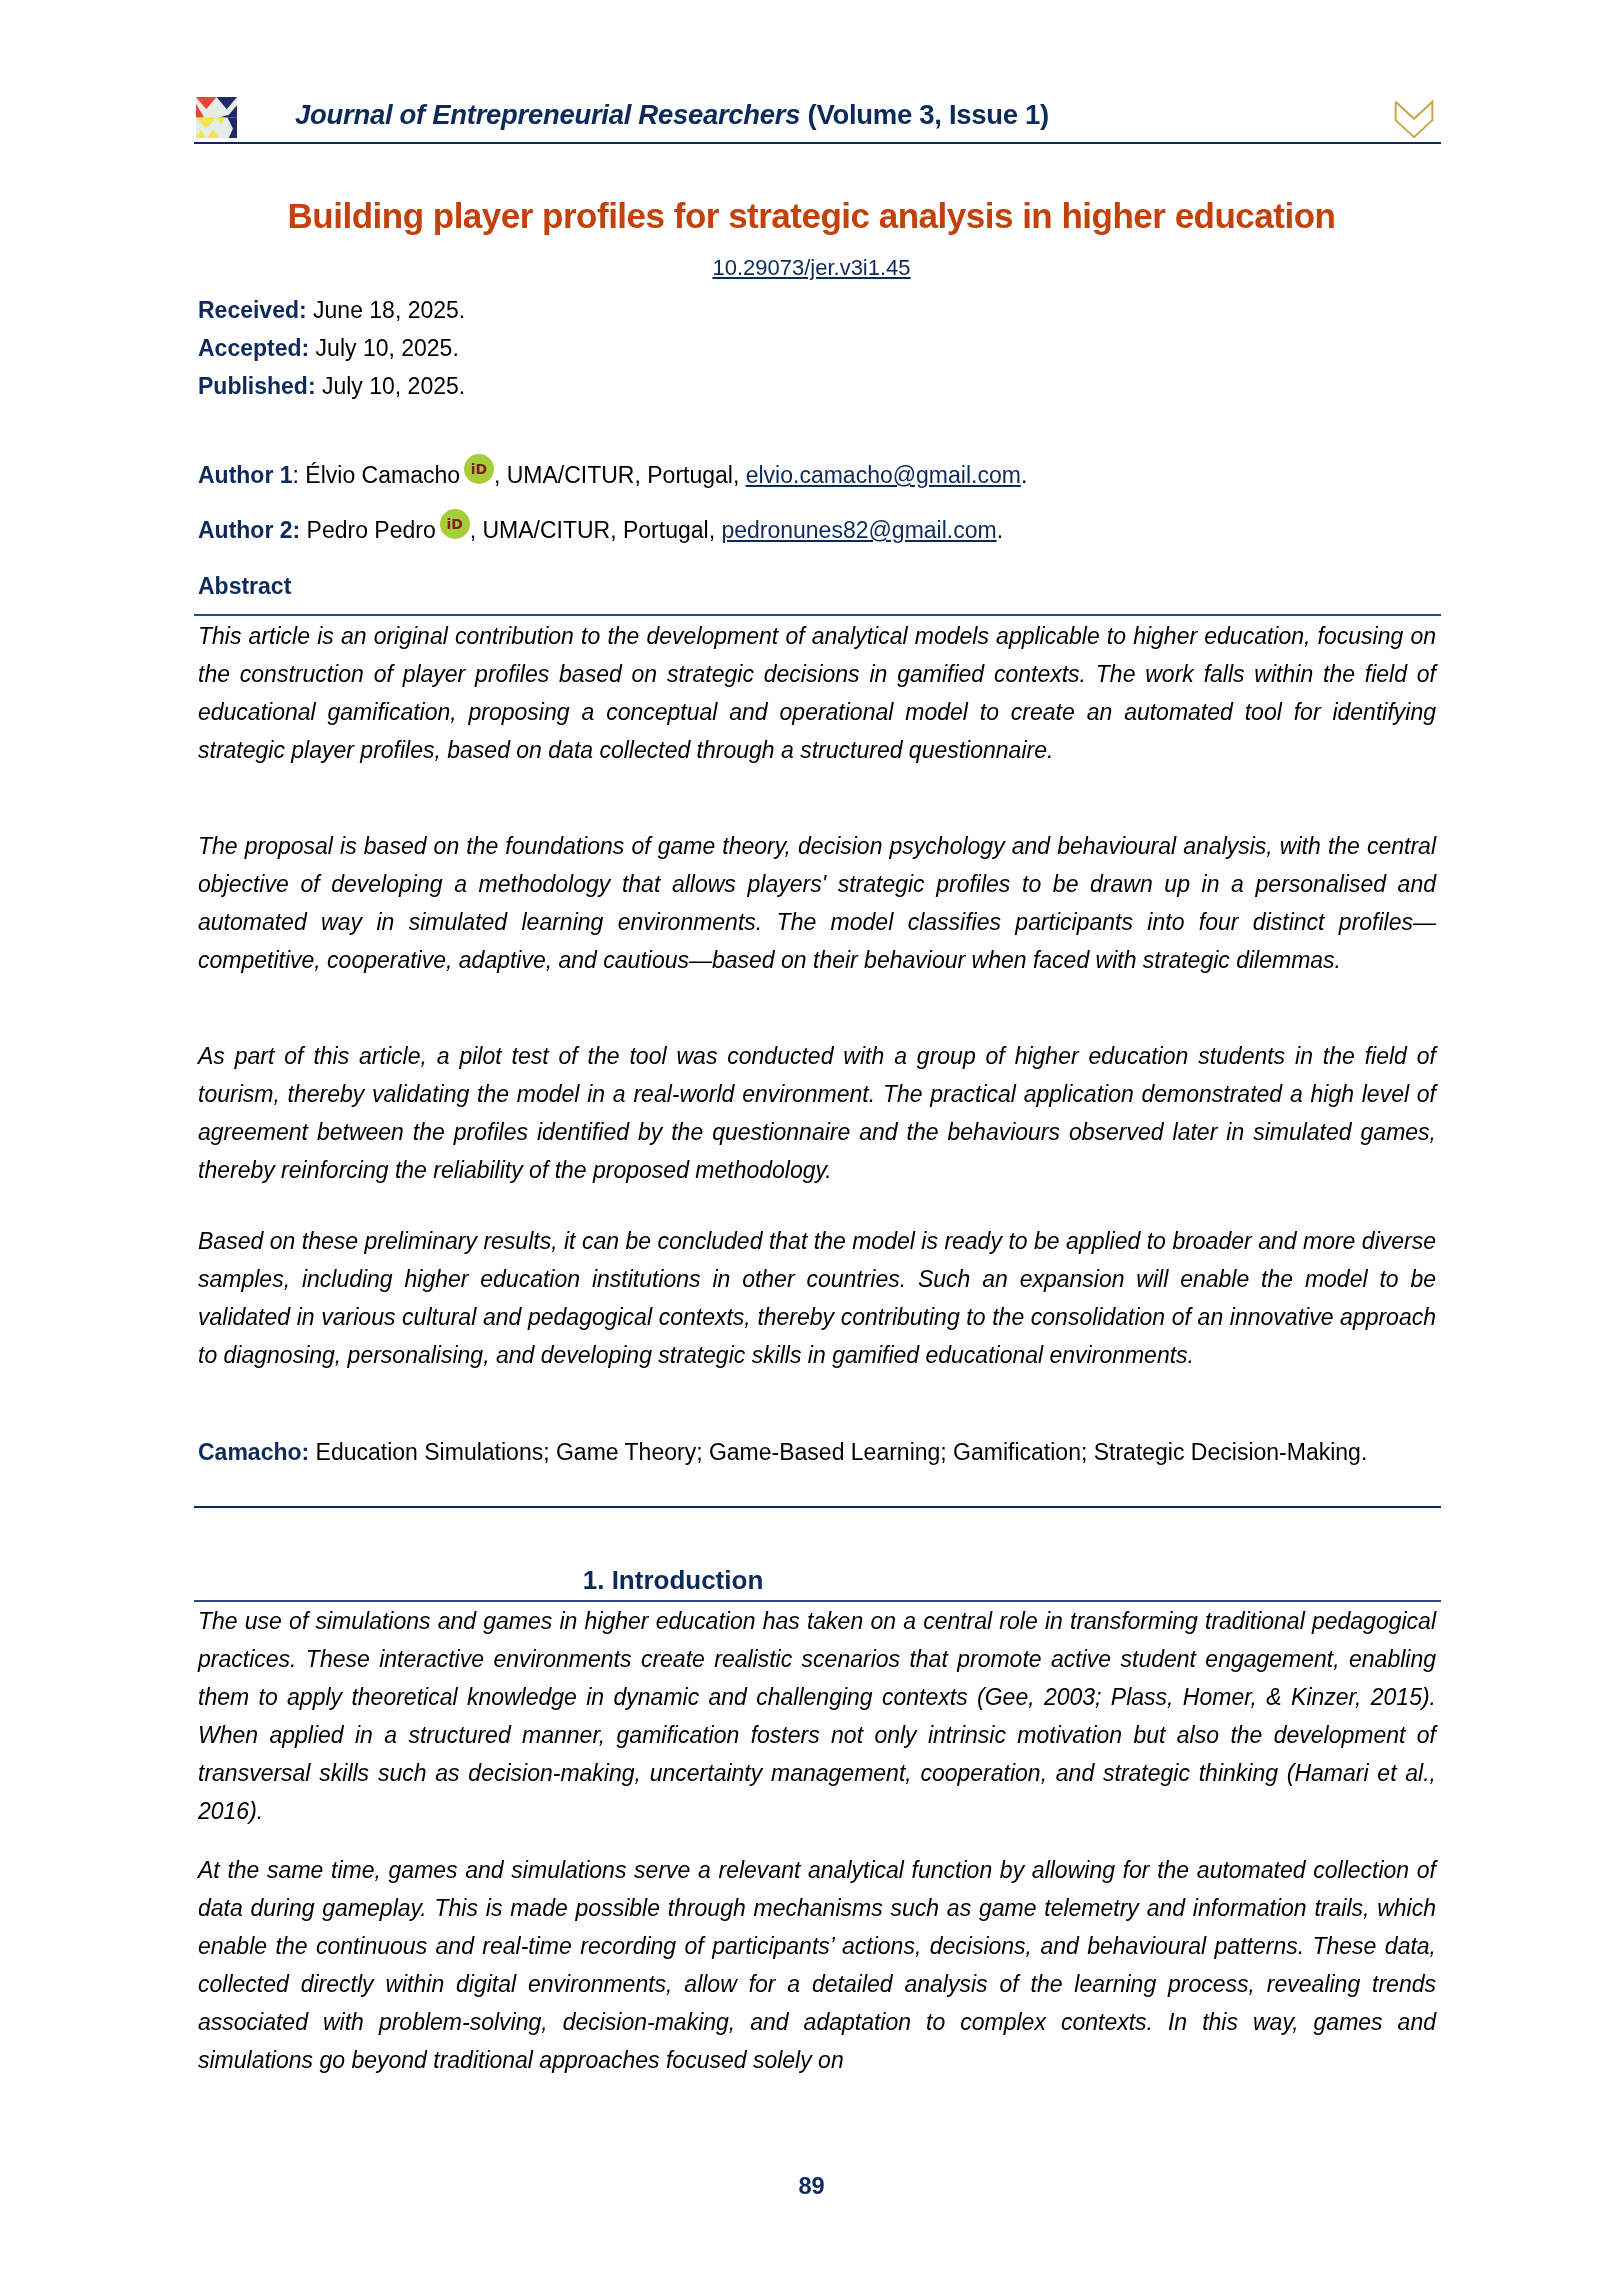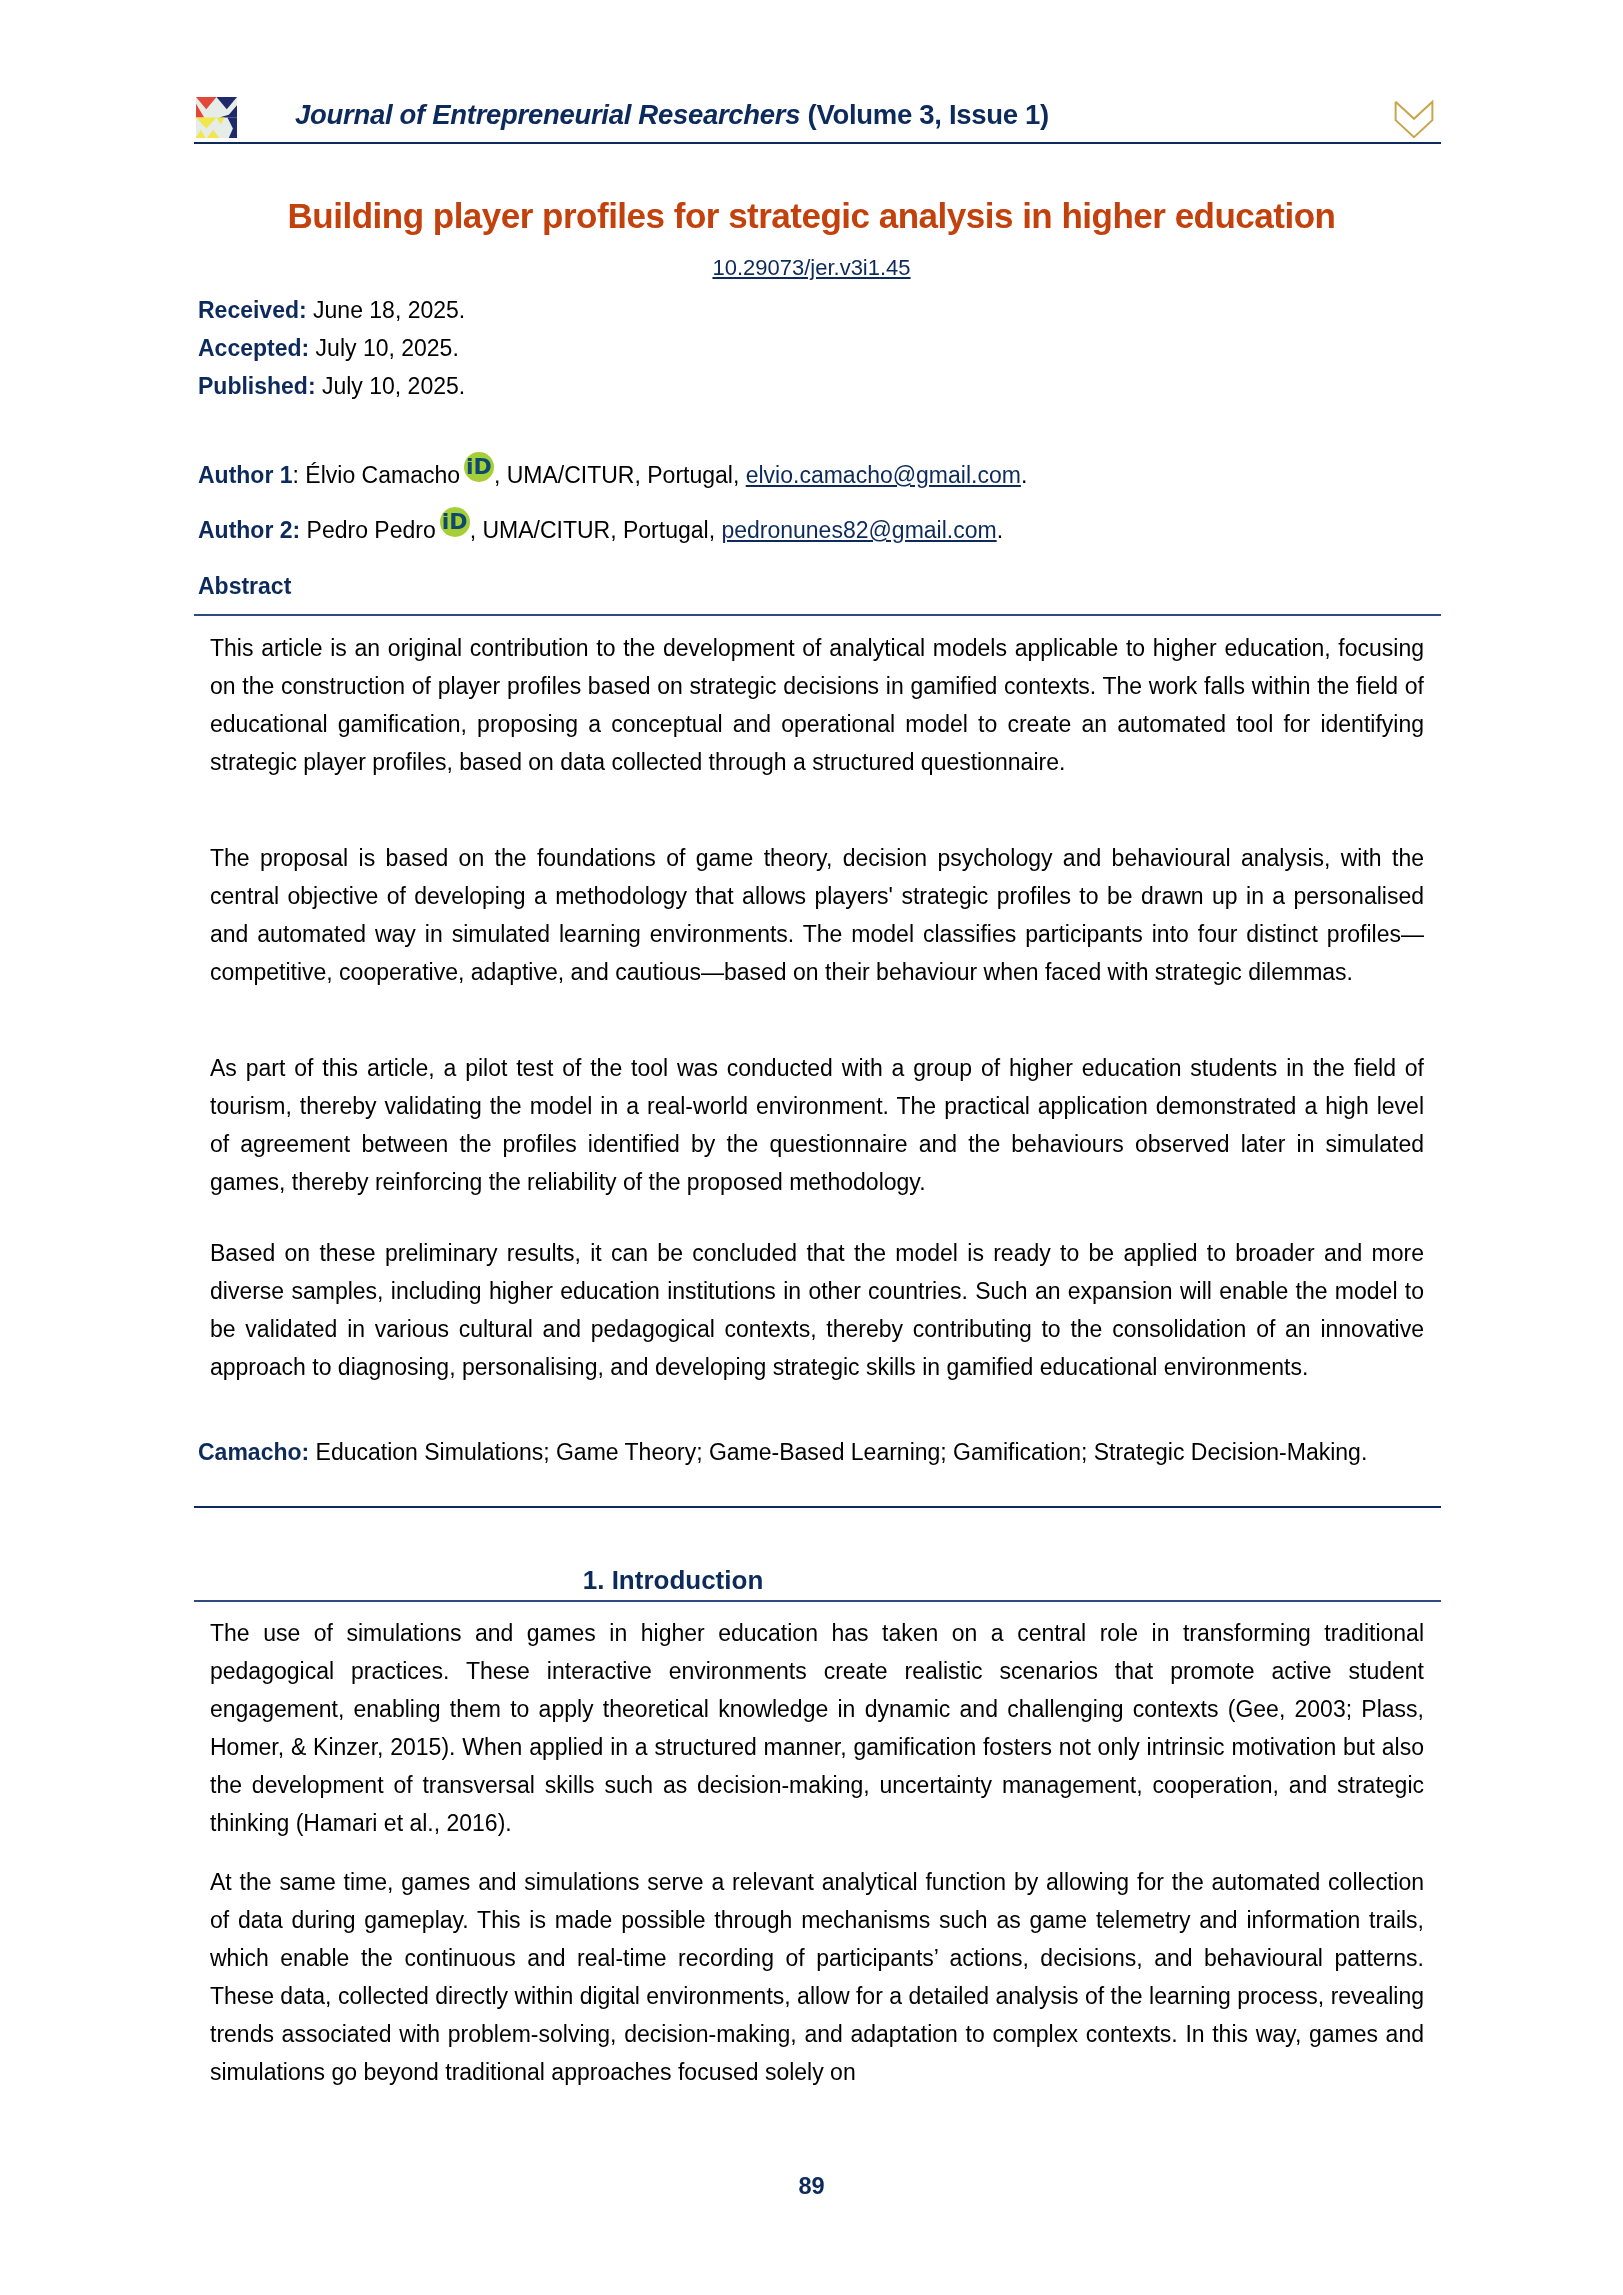--- a/index.html
+++ b/index.html
@@ -21,30 +21,30 @@
            font-size: 35px; font-weight: bold; color: #c2410c; letter-spacing: -0.5px; }
   .doi { position: absolute; left: 0; width: 1623px; top: 255px; text-align: center;
          font-size: 22px; color: #0d2a5c; }
   .doi a { color: #0d2a5c; text-decoration: underline; }
 
   .dates { position: absolute; left: 198px; top: 291px; font-size: 23px; line-height: 38px; }
   .label-bold { font-weight: bold; color: #0d2a5c; }
 
   .authors { position: absolute; left: 198px; top: 448px; font-size: 23px; line-height: 55px; white-space: nowrap; }
   .orcid { display: inline-block; width: 30px; height: 30px; border-radius: 50%; background: #a6ce39;
-           color: #0c4a6e; font-size: 22px; font-weight: bold; text-align: center; line-height: 30px;
+           color: #7f1d1d; font-size: 14px; font-weight: bold; text-align: center; line-height: 30px;
            vertical-align: 9.2px; margin-left: 3.9px; font-family: "DejaVu Sans", sans-serif; }
   .email { color: #0d2a5c; text-decoration: underline; }
 
   
   .abstract-head { position: absolute; left: 198px; top: 573px; font-size: 23px; font-weight: bold; color: #0d2a5c; }
   .rule { position: absolute; left: 194px; width: 1247px; height: 2px; background: #2e4a7d; }
   .text-block { position: absolute; left: 198px; width: 1238px; font-size: 23px; line-height: 38px;
                 text-align: justify; }
-  .text-block p { margin: 12px; }
+  .text-block p { margin: 0; font-style: italic; }
 
   .keywords { position: absolute; left: 198px; width: 1238px; top: 1433px; font-size: 23px;
               line-height: 38px; text-align: justify; }
 
   .section-head { position: absolute; left: 0; width: 1346px; top: 1565px; text-align: center;
                   font-size: 26px; font-weight: bold; color: #0d2a5c; }
 
   .page-number { position: absolute; left: 0; width: 1623px; top: 2173px; text-align: center;
                  font-size: 23.6px; font-weight: bold; color: #0d2a5c; }
 </style>

